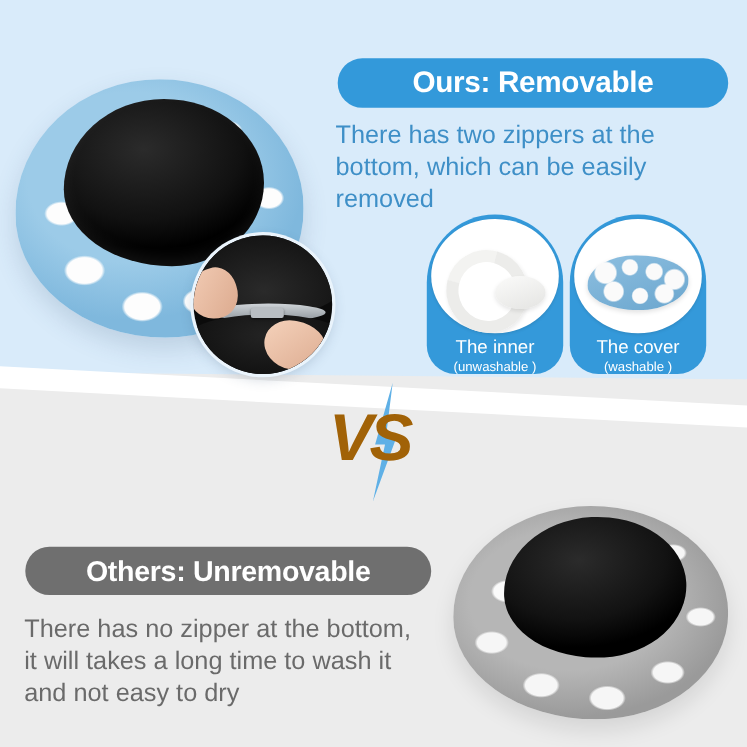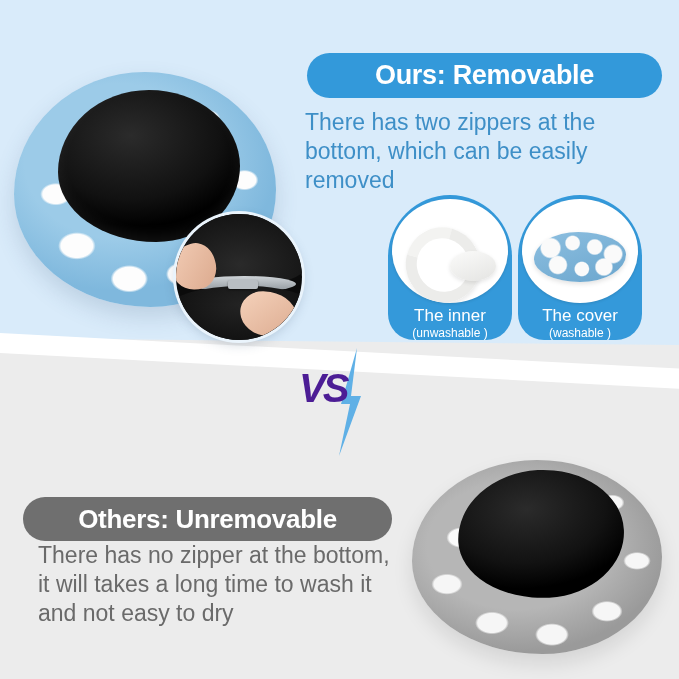--- a/index.html
+++ b/index.html
@@ -193,25 +193,24 @@
   }
   .desc-top {
     left: 305px;
     top: 108px;
     width: 360px;
     color: #3e8fc7;
     font-size: 23px;
   }
   .desc-bottom {
     left: 22px;
-    top: 541px;
+    top: 557px;
     width: 380px;
     color: #6a6a6a;
     font-size: 23px;
-    margin-left: 16px;
   }
 
   
   .card {
     position: absolute;
     top: 195px;
     width: 124px;
     height: 145px;
     background: #3499da;
     border-radius: 62px 62px 26px 26px;
@@ -298,24 +297,24 @@
     position: absolute;
     left: 44px;
     top: -4px;
     width: 26px;
     height: 108px;
   }
   .vs-text {
     position: absolute;
     left: 6px;
     top: 16px;
-    font-size: 40px;
+    font-size: 60px;
     font-weight: bold;
     font-style: italic;
-    color: #4c1d95;
+    color: #a16207;
     letter-spacing: -3px;
     line-height: 1;
   }
 
   
   .bed-gray-wrap {
     position: absolute;
     left: 404px;
     top: 452px;
     width: 266px;

